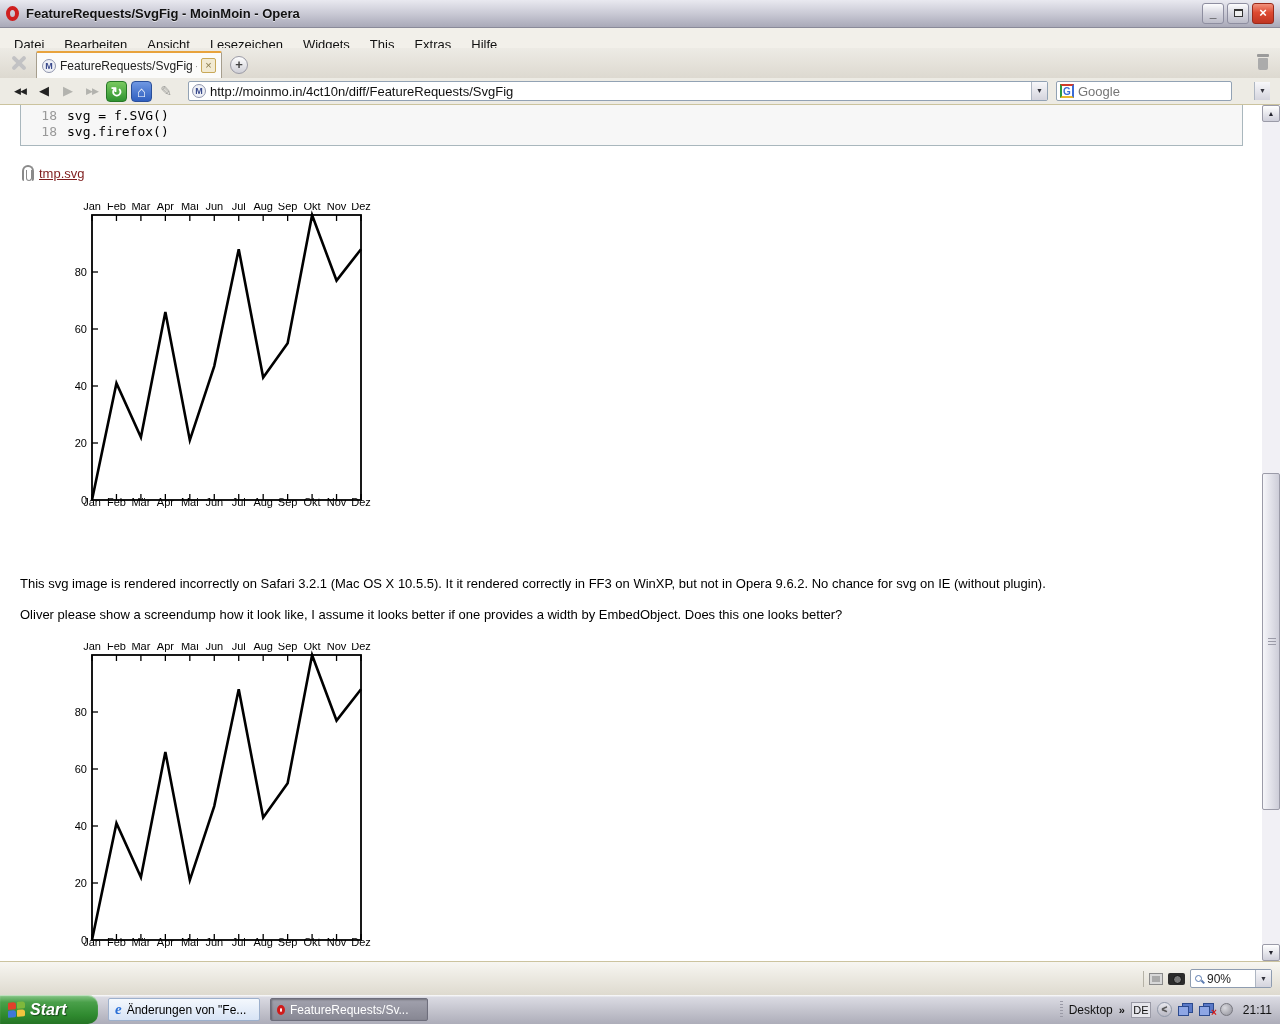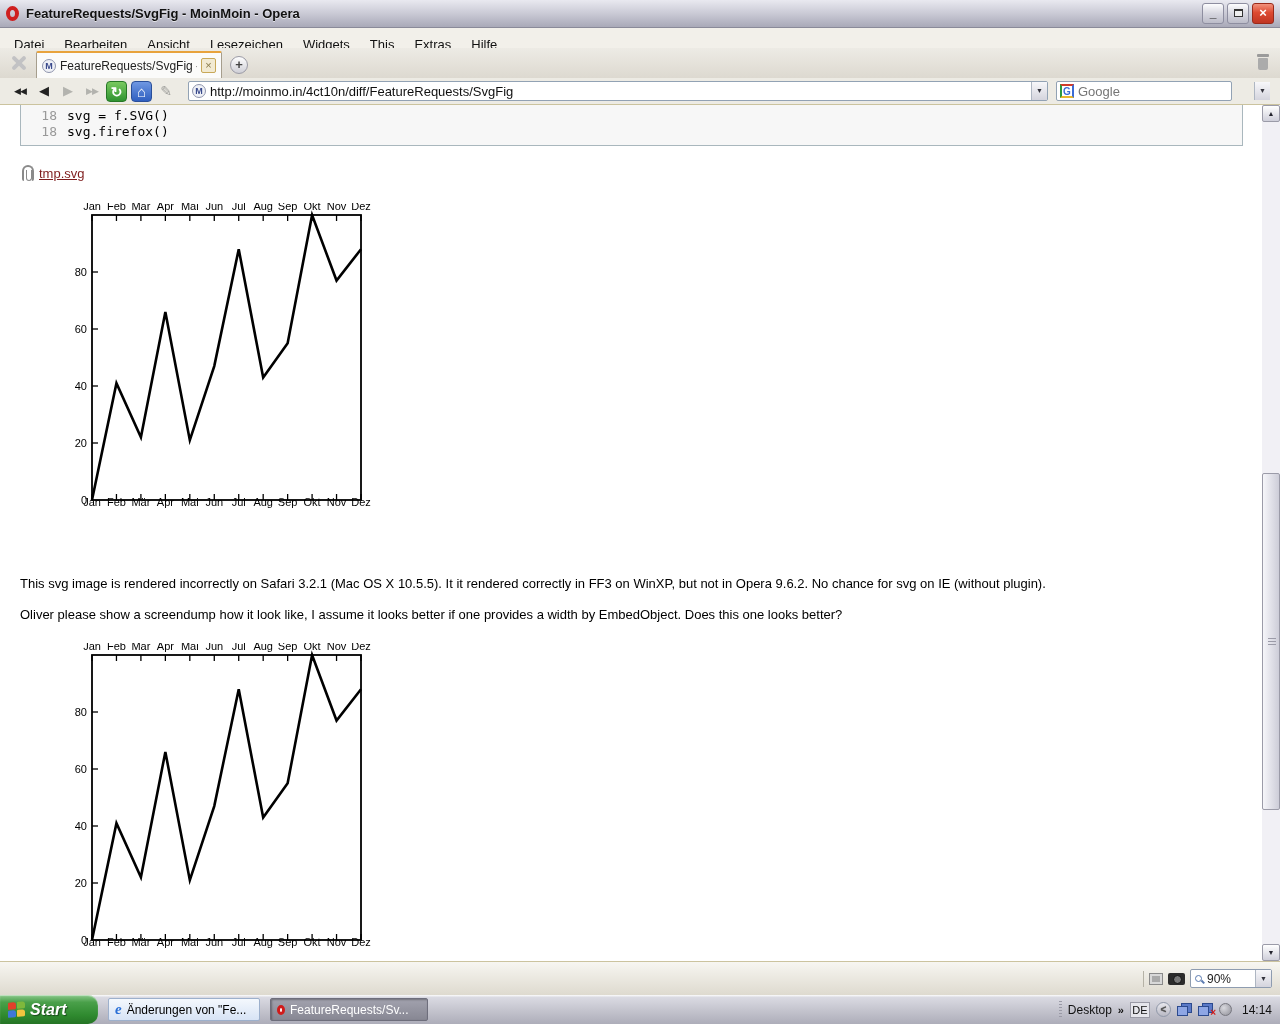--- a/index.html
+++ b/index.html
@@ -401,15 +401,15 @@
     <div class="grip"></div>
     <span class="desktop-label">Desktop</span>
     <span class="chev">»</span>
     <div class="lang-box">DE</div>
     <div class="tray-circle">&lt;</div>
     <div class="net-icon"></div>
     <div class="net-icon net-x">
       <span class="x-badge">×</span>
     </div>
     <div class="misc-icon"></div>
-    <span class="clock">14:14</span>
+    <span class="clock">21:11</span>
   </div>
 </div>
 
 </body></html>

